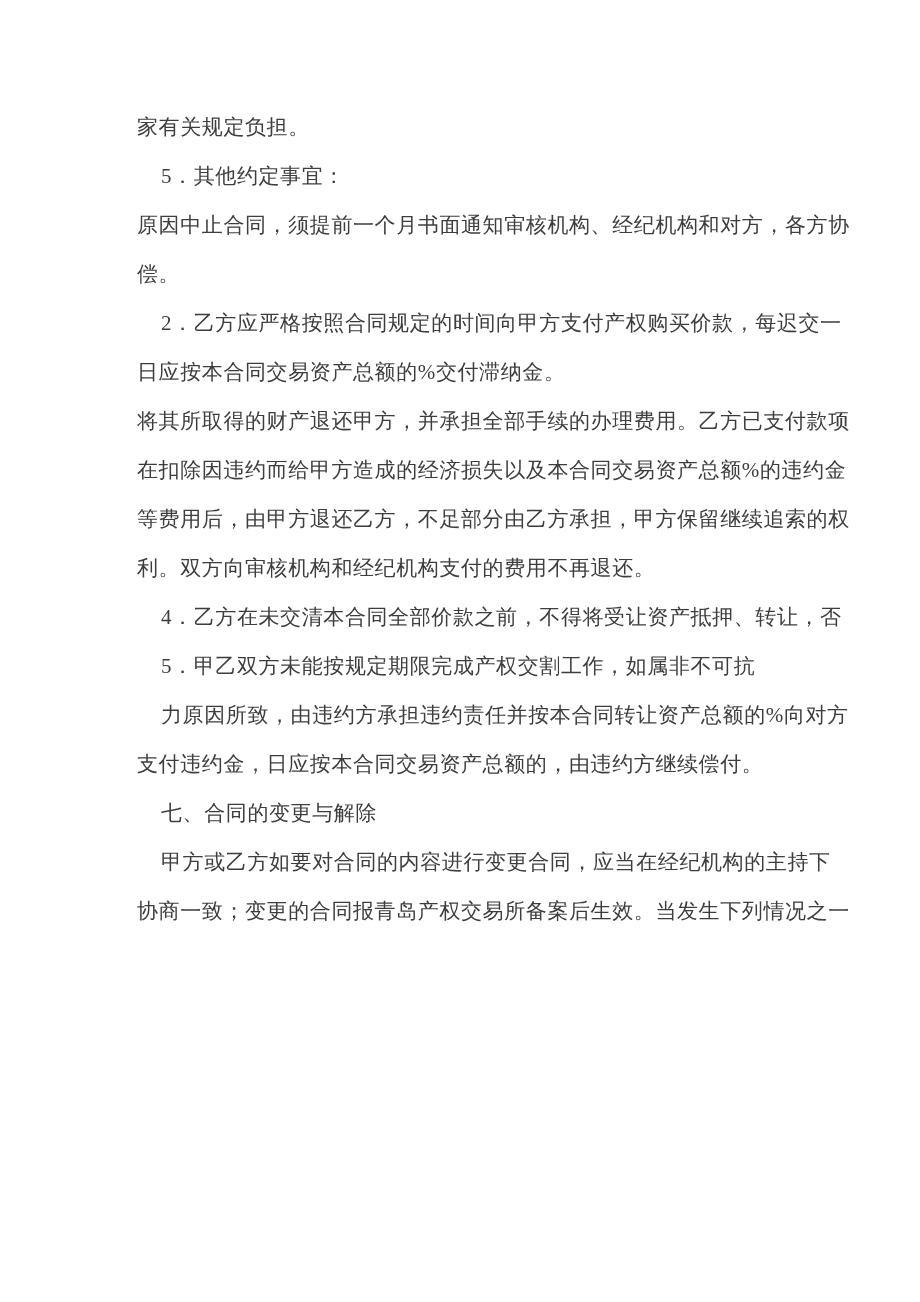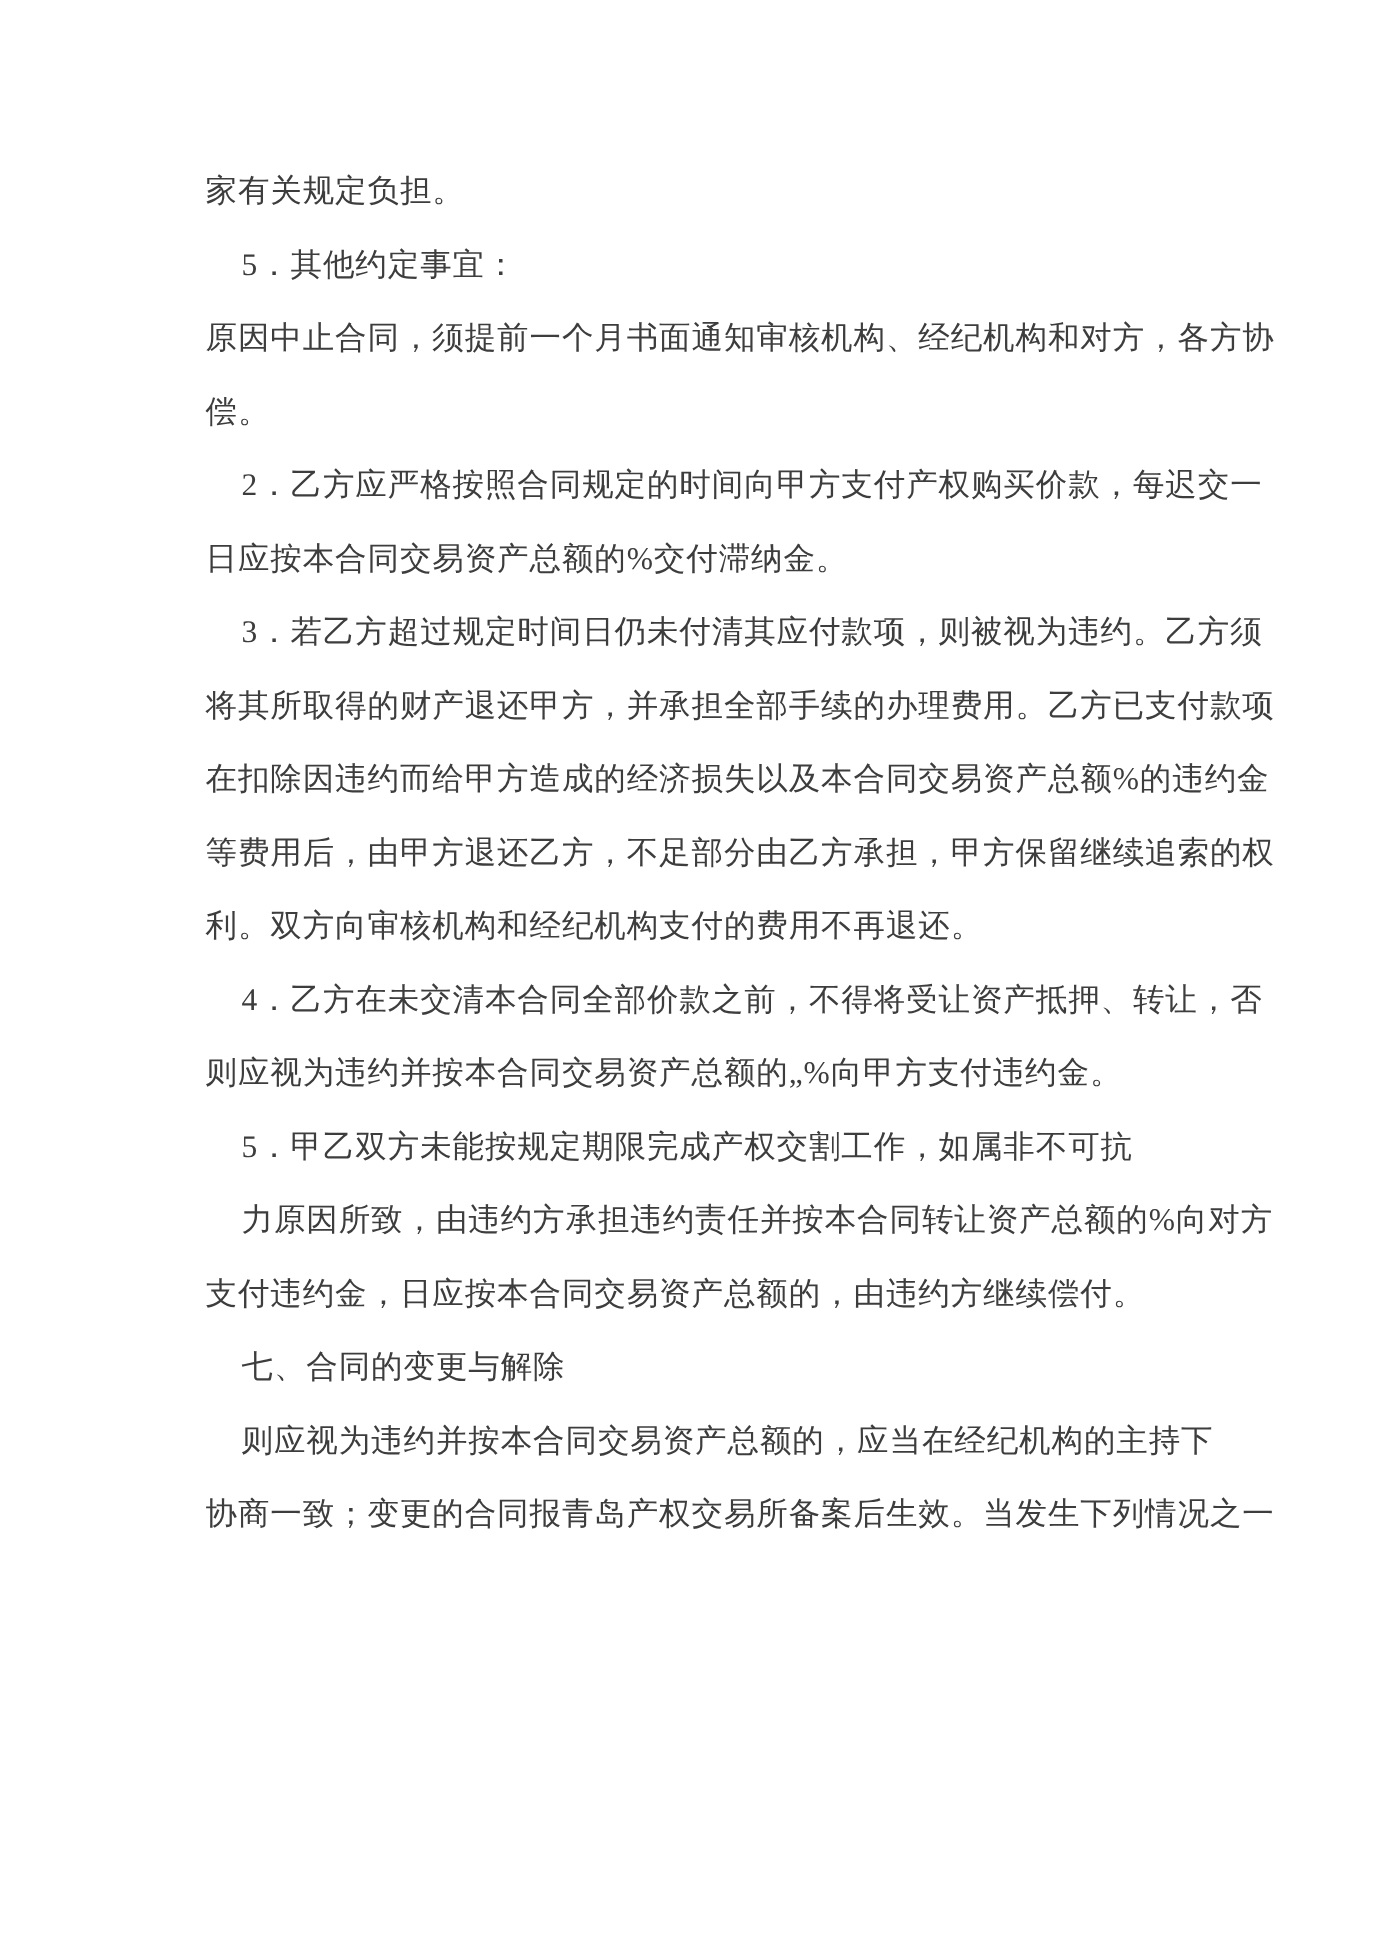--- a/index.html
+++ b/index.html
@@ -37,27 +37,25 @@
 <body>
 
 <div class="page">
   <div class="doc-body">
     <div class="line">家有关规定负担。</div>
     <div class="line indent">5．其他约定事宜：</div>
     <div class="line">原因中止合同，须提前一个月书面通知审核机构、经纪机构和对方，各方协</div>
     <div class="line">偿。</div>
     <div class="line indent">2．乙方应严格按照合同规定的时间向甲方支付产权购买价款，每迟交一</div>
     <div class="line">日应按本合同交易资产总额的%交付滞纳金。</div>
-    <div class="line indent">3．若乙方超过规定时间日仍未付清其应付款项，则被视为违约。乙方须</div>
     <div class="line">将其所取得的财产退还甲方，并承担全部手续的办理费用。乙方已支付款项</div>
     <div class="line">在扣除因违约而给甲方造成的经济损失以及本合同交易资产总额%的违约金</div>
     <div class="line">等费用后，由甲方退还乙方，不足部分由乙方承担，甲方保留继续追索的权</div>
     <div class="line">利。双方向审核机构和经纪机构支付的费用不再退还。</div>
     <div class="line indent">4．乙方在未交清本合同全部价款之前，不得将受让资产抵押、转让，否</div>
-    <div class="line">则应视为违约并按本合同交易资产总额的„%向甲方支付违约金。</div>
     <div class="line indent">5．甲乙双方未能按规定期限完成产权交割工作，如属非不可抗</div>
     <div class="line indent">力原因所致，由违约方承担违约责任并按本合同转让资产总额的%向对方</div>
     <div class="line">支付违约金，日应按本合同交易资产总额的，由违约方继续偿付。</div>
     <div class="line indent">七、合同的变更与解除</div>
-    <div class="line indent">则应视为违约并按本合同交易资产总额的，应当在经纪机构的主持下</div>
+    <div class="line indent">甲方或乙方如要对合同的内容进行变更合同，应当在经纪机构的主持下</div>
     <div class="line">协商一致；变更的合同报青岛产权交易所备案后生效。当发生下列情况之一</div>
   </div>
 </div>
 
 </body></html>

